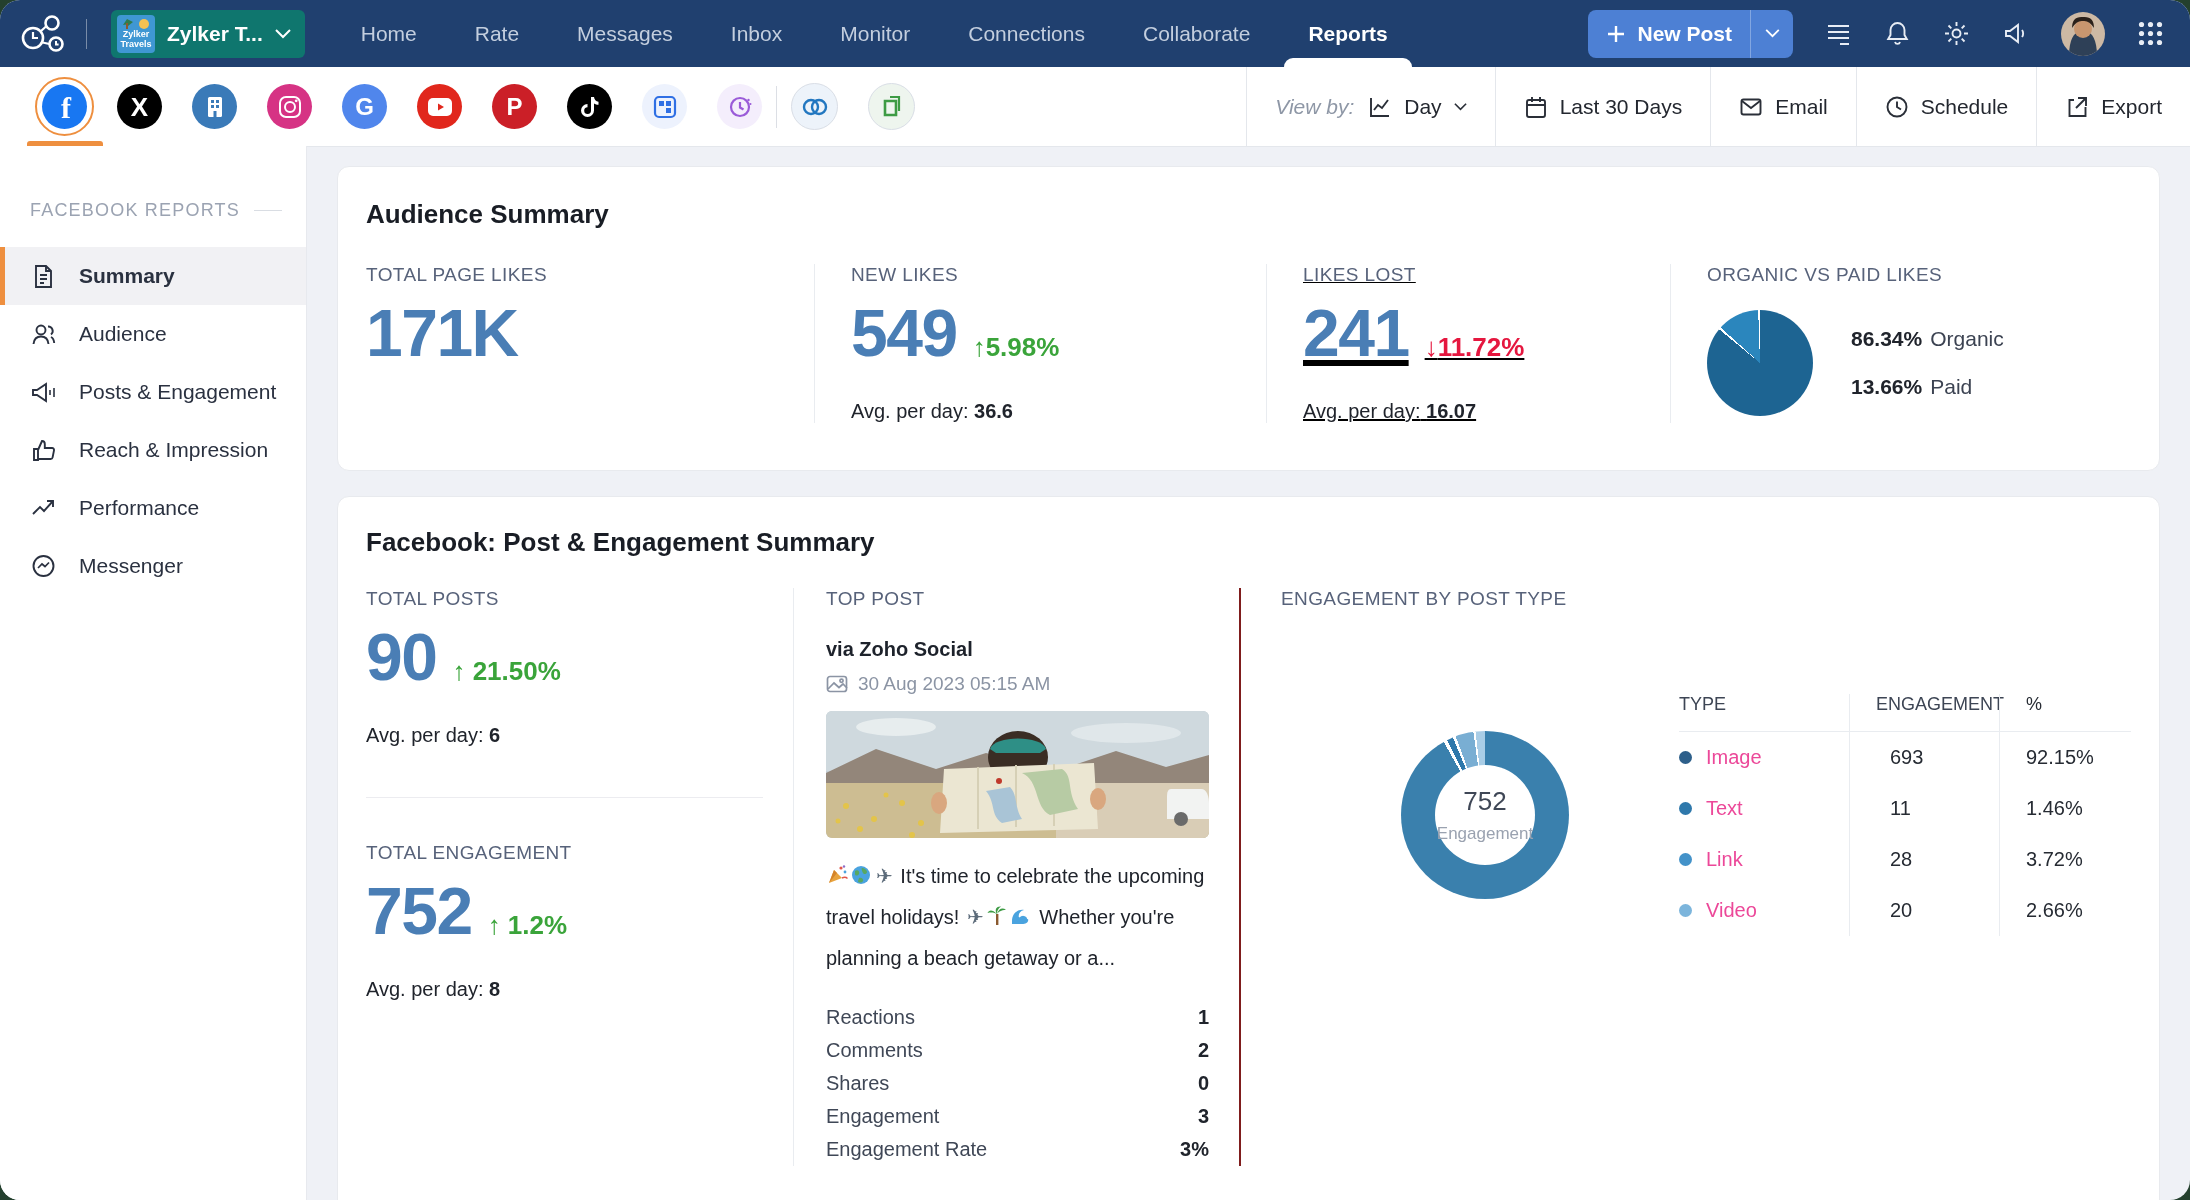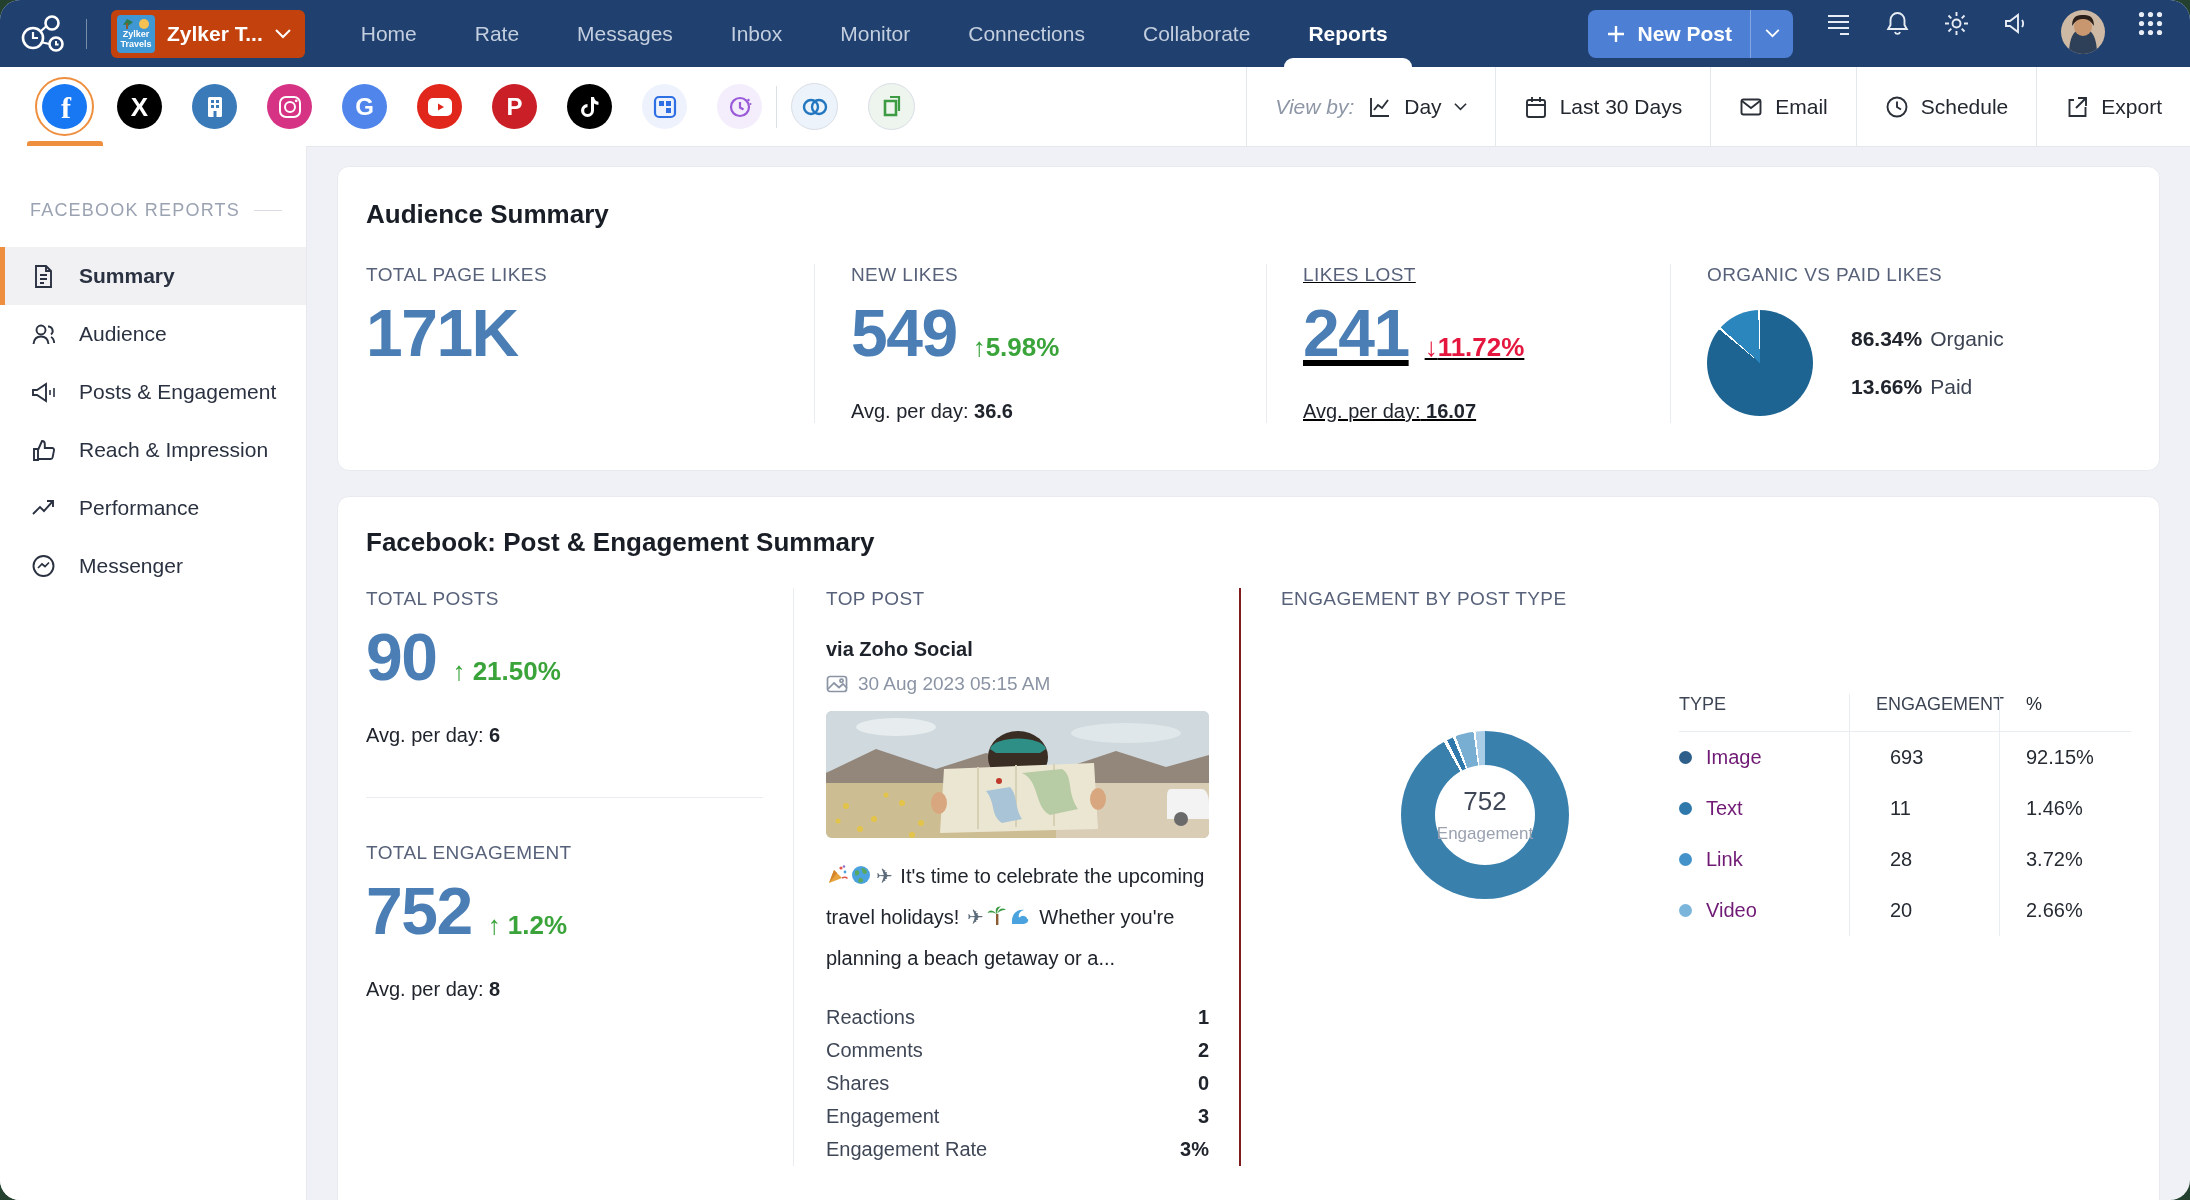--- a/index.html
+++ b/index.html
@@ -4,28 +4,28 @@
 <style>
   html,body{margin:0;padding:0;background:#24402e;}
   .app{position:relative;width:2190px;height:1200px;background:#eff1f6;border-radius:20px;overflow:hidden;
        font-family:"Liberation Sans",sans-serif;-webkit-font-smoothing:antialiased;}
 
   
   .topnav{position:relative;height:67px;background:#20406f;display:flex;align-items:center;padding:0 26px 0 20px;}
   .nav-left{display:flex;align-items:center;height:100%;}
   .zs-logo{width:46px;height:40px;}
   .nav-divider{width:1px;height:30px;background:rgba(255,255,255,.4);margin:0 24px 0 20px;}
-  .brand-chip{display:flex;align-items:center;gap:12px;background:#c2410c;border-radius:6px;padding:5px 14px 5px 6px;cursor:pointer;}
+  .brand-chip{display:flex;align-items:center;gap:12px;background:#0f766e;border-radius:6px;padding:5px 14px 5px 6px;cursor:pointer;}
   .brand-logo{width:38px;height:38px;border-radius:4px;overflow:hidden;flex:0 0 auto;}
   .brand-name{color:#fff;font-size:21px;font-weight:700;}
   .nav-items{display:flex;margin-left:56px;gap:58px;height:100%;}
   .nav-item{display:flex;align-items:center;height:100%;position:relative;color:#c3cede;font-size:21px;cursor:pointer;}
   .nav-item.active{color:#fff;font-weight:700;}
   .nav-item.active .tab-ind{position:absolute;bottom:0;left:50%;transform:translateX(-50%);width:128px;height:9px;background:#fff;border-radius:9px 9px 0 0;}
-  .nav-right{margin-left:auto;display:flex;align-items:flex-start;gap:32px;}
+  .nav-right{margin-left:auto;display:flex;align-items:center;gap:32px;}
   .new-post{display:flex;height:48px;border-radius:8px;overflow:hidden;background:#4d80d4;color:#fff;cursor:pointer;}
   .np-main{display:flex;align-items:center;gap:11px;padding:0 18px;font-size:21px;font-weight:700;}
   .np-caret{width:42px;border-left:1px solid rgba(255,255,255,.3);display:flex;align-items:center;justify-content:center;}
   .nav-icon{width:27px;height:27px;cursor:pointer;}
   .avatar{width:44px;height:44px;border-radius:50%;overflow:hidden;cursor:pointer;flex:0 0 auto;}
 
   
   .toolbar{position:relative;height:79px;background:#fff;border-bottom:1px solid #e4e7ec;display:flex;align-items:center;padding-left:42px;}
   .channels{display:flex;align-items:center;gap:30px;}
   .chan{position:relative;width:45px;height:45px;border-radius:50%;display:flex;align-items:center;justify-content:center;cursor:pointer;flex:0 0 auto;}
@@ -97,21 +97,21 @@
   .donut-wrap{margin-left:120px;position:relative;width:168px;height:168px;flex:0 0 auto;}
   .donut{width:168px;height:168px;border-radius:50%;
        background:conic-gradient(#3a80ad 0deg 330.5deg,#fff 330.5deg 333deg,#2e78ab 333deg 337.5deg,#fff 337.5deg 339.5deg,#79aed3 339.5deg 352deg,#fff 352deg 353.5deg,#a9cde6 353.5deg 360deg);}
   .donut::after{content:'';position:absolute;inset:34px;background:#fff;border-radius:50%;}
   .donut-center{position:absolute;inset:0;display:flex;flex-direction:column;align-items:center;justify-content:center;gap:7px;z-index:1;}
   .dc-val{font-size:26px;color:#3f4756;}
   .dc-lab{font-size:17px;color:#9aa2b0;}
   .legend{margin-left:110px;}
   .lg-grid{display:grid;grid-template-columns:170px 150px 132px;}
   .lg-h{font-size:18px;color:#3d4554;padding-bottom:16px;border-bottom:1px solid #e9ecf0;}
-  .lg-c{display:flex;align-items:center;font-size:20px;color:#701a75;height:51px;}
+  .lg-c{display:flex;align-items:center;font-size:20px;color:#ec4899;height:51px;}
   .col2{border-left:1px solid #e9ecf0;padding-left:26px;justify-content:flex-start;}
   .col2.num{padding-left:40px;color:#262b33;}
   .col3{border-left:1px solid #e9ecf0;padding-left:26px;color:#262b33;}
   .dot{width:13px;height:13px;border-radius:50%;margin-right:14px;flex:0 0 auto;}
   .dot-image{background:#2d5f8a;} .dot-text{background:#2e78ab;} .dot-link{background:#4392c9;} .dot-video{background:#7cb5dc;}
 </style>
 </head>
 <body>
 
 <div class="app">

